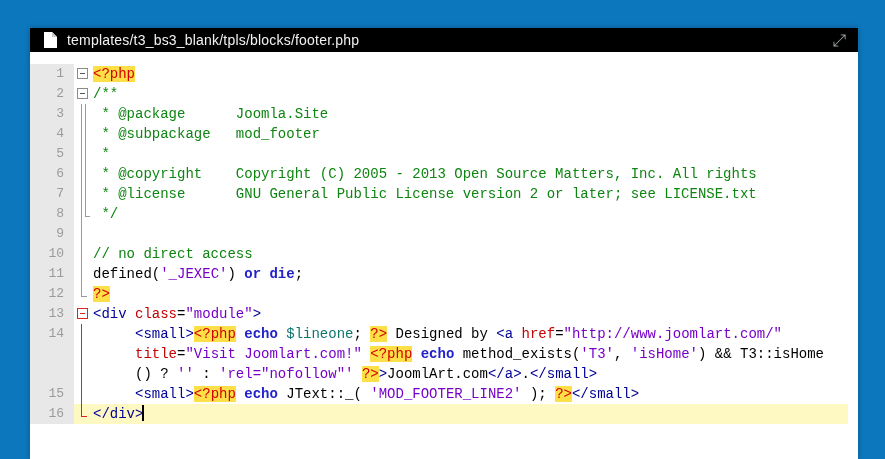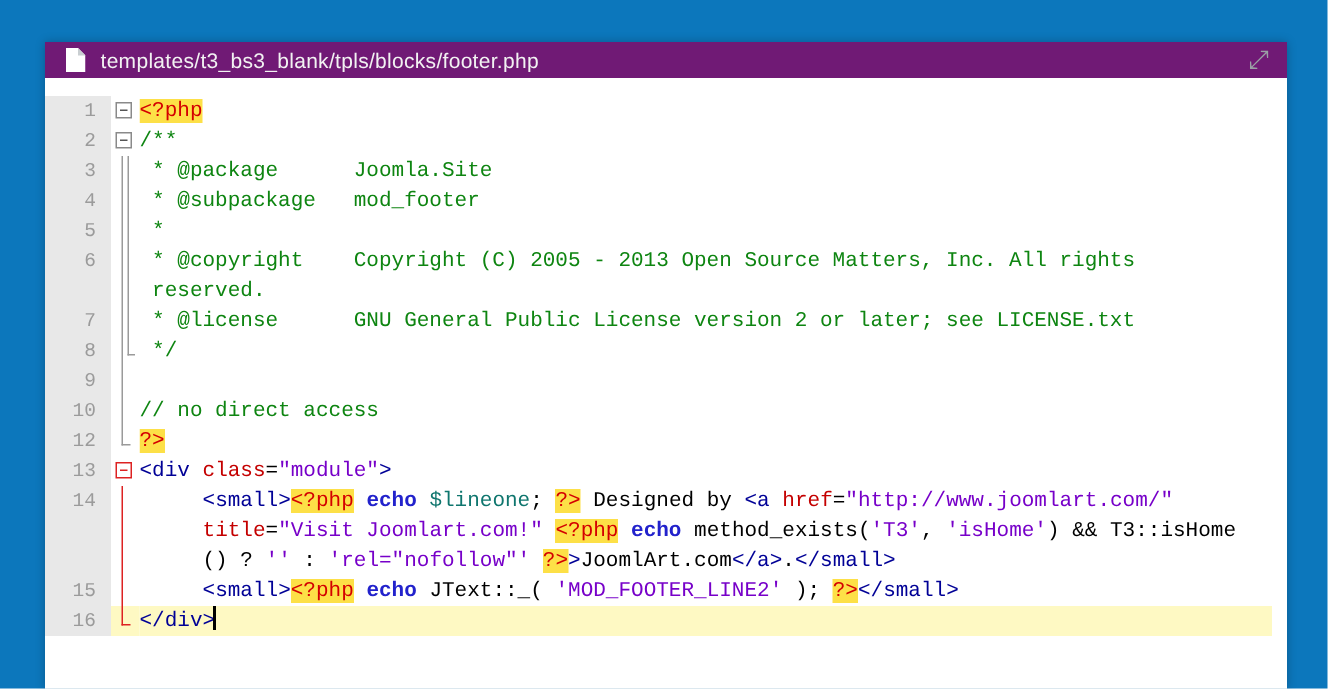--- a/index.html
+++ b/index.html
@@ -2,21 +2,21 @@
 <html><head>
 <meta charset="utf-8">
 <style>
   * { margin:0; padding:0; box-sizing:border-box; }
   html,body { width:885px; height:459px; overflow:hidden; }
   body { background:#0c77bc; font-family:"Liberation Sans", sans-serif; }
 
   .window { position:absolute; left:30px; top:28px; width:828px; bottom:0;
             background:#ffffff; box-shadow:0 0 6px rgba(0,0,0,.25); }
 
-  .titlebar { height:24px; background:#701a75; display:flex; align-items:center;
+  .titlebar { height:24px; background:#000000; display:flex; align-items:center;
               padding:0 12px 0 14px; }
   .titlebar .ticon { flex:0 0 auto; margin-right:10px; display:flex; }
   .titlebar .ttext { color:#f2f2f2; font-size:14px; letter-spacing:.2px; flex:1 1 auto;
                      white-space:nowrap; overflow:hidden; }
   .titlebar .expand { color:#9aa1a5; font-family:"DejaVu Sans", sans-serif;
                       font-size:17px; line-height:1; cursor:pointer; align-self:flex-start; margin-top:4px; }
 
   .editor { position:absolute; top:33px; left:0; right:0; bottom:0; background:#fff;
             font-family:"Liberation Mono","DejaVu Sans Mono", monospace;
             font-size:14px; line-height:20px; padding:3px 10px 0 0; overflow:hidden; }
@@ -73,25 +73,25 @@
     <span class="ttext">templates/t3_bs3_blank/tpls/blocks/footer.php</span>
     <span class="expand">⤢</span>
   </div>
   <div class="editor" id="editor">
       <div class="row"><div class="numcell">1</div><div class="foldcell"><span class="fm"><i></i></span></div><div class="codecell"><span class="phptag">&lt;?php</span></div></div>
       <div class="row"><div class="numcell">2</div><div class="foldcell"><span class="fm"><i></i></span></div><div class="codecell"><span class="comment">/**</span></div></div>
       <div class="row"><div class="numcell">3</div><div class="foldcell"><span class="fl-a"></span><span class="fl-b"></span></div><div class="codecell"><span class="comment"> * @package      Joomla.Site</span></div></div>
       <div class="row"><div class="numcell">4</div><div class="foldcell"><span class="fl-a"></span><span class="fl-b"></span></div><div class="codecell"><span class="comment"> * @subpackage   mod_footer</span></div></div>
       <div class="row"><div class="numcell">5</div><div class="foldcell"><span class="fl-a"></span><span class="fl-b"></span></div><div class="codecell"><span class="comment"> *</span></div></div>
       <div class="row"><div class="numcell">6</div><div class="foldcell"><span class="fl-a"></span><span class="fl-b"></span></div><div class="codecell"><span class="comment"> * @copyright    Copyright (C) 2005 - 2013 Open Source Matters, Inc. All rights</span></div></div>
-      <div class="row"><div class="numcell"></div><div class="foldcell"><span class="fl-a"></span><span class="fl-b"></span></div><div class="codecell"><span class="comment"> reserved.</span></div></div>
       <div class="row"><div class="numcell">7</div><div class="foldcell"><span class="fl-a"></span><span class="fl-b"></span></div><div class="codecell"><span class="comment"> * @license      GNU General Public License version 2 or later; see LICENSE.txt</span></div></div>
       <div class="row"><div class="numcell">8</div><div class="foldcell"><span class="fl-a"></span><span class="fc-b"></span></div><div class="codecell"><span class="comment"> */</span></div></div>
       <div class="row"><div class="numcell">9</div><div class="foldcell"><span class="fl-a"></span></div><div class="codecell"></div></div>
       <div class="row"><div class="numcell">10</div><div class="foldcell"><span class="fl-a"></span></div><div class="codecell"><span class="comment">// no direct access</span></div></div>
+      <div class="row"><div class="numcell">11</div><div class="foldcell"><span class="fl-a"></span></div><div class="codecell"><span class="plain">defined(</span><span class="string">'_JEXEC'</span><span class="plain">) </span><span class="keyword">or die</span><span class="plain">;</span></div></div>
       <div class="row"><div class="numcell">12</div><div class="foldcell"><span class="fc-a"></span></div><div class="codecell"><span class="phptag">?&gt;</span></div></div>
       <div class="row"><div class="numcell">13</div><div class="foldcell"><span class="fm red"><i></i></span></div><div class="codecell"><span class="tag">&lt;div </span><span class="attr">class</span><span class="plain">=</span><span class="string">"module"</span><span class="tag">&gt;</span></div></div>
       <div class="row"><div class="numcell">14</div><div class="foldcell"><span class="fl-red"></span></div><div class="codecell"><span class="plain">     </span><span class="tag">&lt;small&gt;</span><span class="phptag">&lt;?php</span><span class="plain"> </span><span class="keyword">echo</span><span class="plain"> </span><span class="variable">$lineone</span><span class="plain">; </span><span class="phptag">?&gt;</span><span class="btext"> Designed by </span><span class="tag">&lt;a </span><span class="attr">href</span><span class="plain">=</span><span class="string">"http://www.joomlart.com/"</span></div></div>
       <div class="row"><div class="numcell"></div><div class="foldcell"><span class="fl-red"></span></div><div class="codecell"><span class="plain">     </span><span class="attr">title</span><span class="plain">=</span><span class="string">"Visit Joomlart.com!"</span><span class="plain"> </span><span class="phptag">&lt;?php</span><span class="plain"> </span><span class="keyword">echo</span><span class="plain"> method_exists(</span><span class="string">'T3'</span><span class="plain">, </span><span class="string">'isHome'</span><span class="plain">) </span><span class="btext">&amp;&amp; T3::isHome</span></div></div>
       <div class="row"><div class="numcell"></div><div class="foldcell"><span class="fl-red"></span></div><div class="codecell"><span class="plain">     () ? </span><span class="string">''</span><span class="plain"> : </span><span class="string">'rel="nofollow"'</span><span class="plain"> </span><span class="phptag">?&gt;</span><span class="tag">&gt;</span><span class="btext">JoomlArt.com</span><span class="tag">&lt;/a&gt;</span><span class="btext">.</span><span class="tag">&lt;/small&gt;</span></div></div>
       <div class="row"><div class="numcell">15</div><div class="foldcell"><span class="fl-red"></span></div><div class="codecell"><span class="plain">     </span><span class="tag">&lt;small&gt;</span><span class="phptag">&lt;?php</span><span class="plain"> </span><span class="keyword">echo</span><span class="plain"> </span><span class="btext">JText::_</span><span class="plain">( </span><span class="string">'MOD_FOOTER_LINE2'</span><span class="plain"> ); </span><span class="phptag">?&gt;</span><span class="tag">&lt;/small&gt;</span></div></div>
       <div class="row active"><div class="numcell">16</div><div class="foldcell"><span class="fc-red"></span></div><div class="codecell"><span class="tag">&lt;/div&gt;</span><span class="cursor"></span></div></div>
     </div>
 </div>
 

